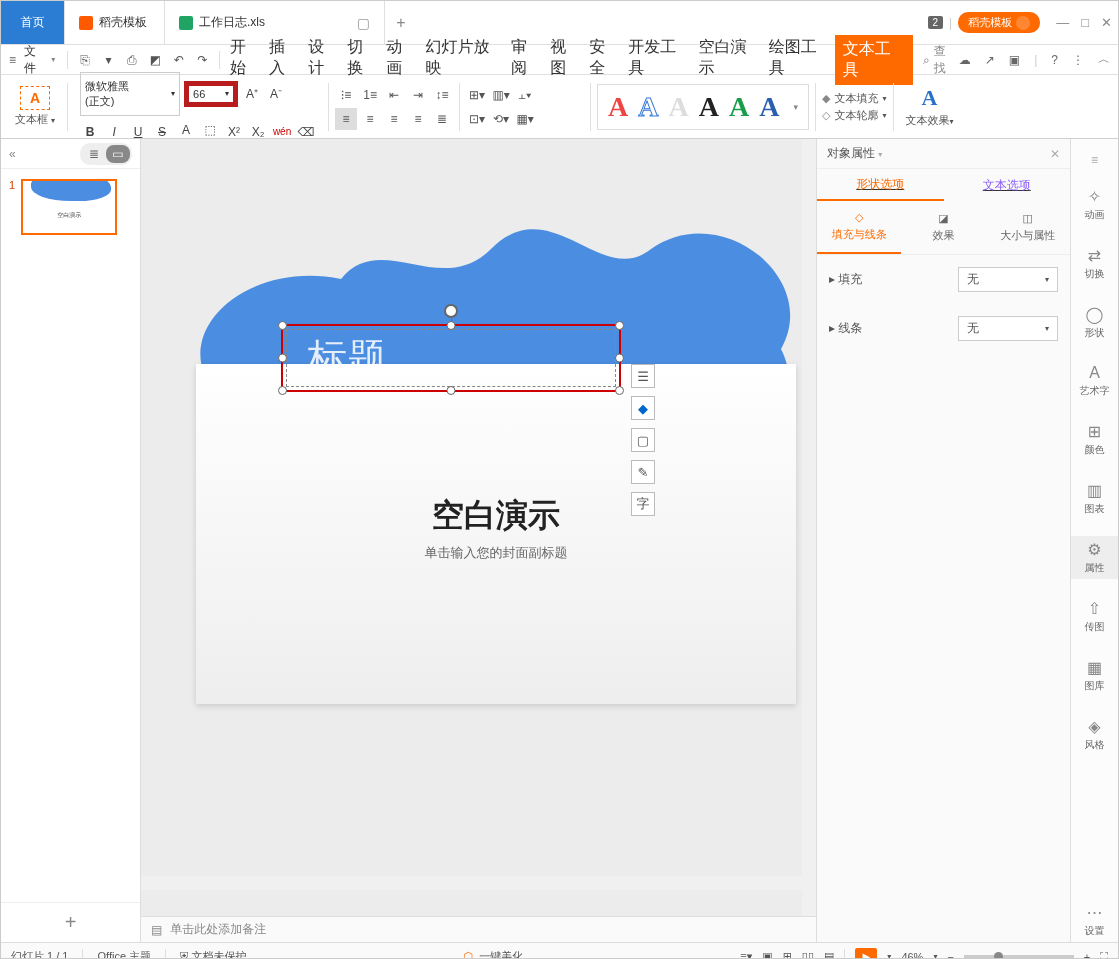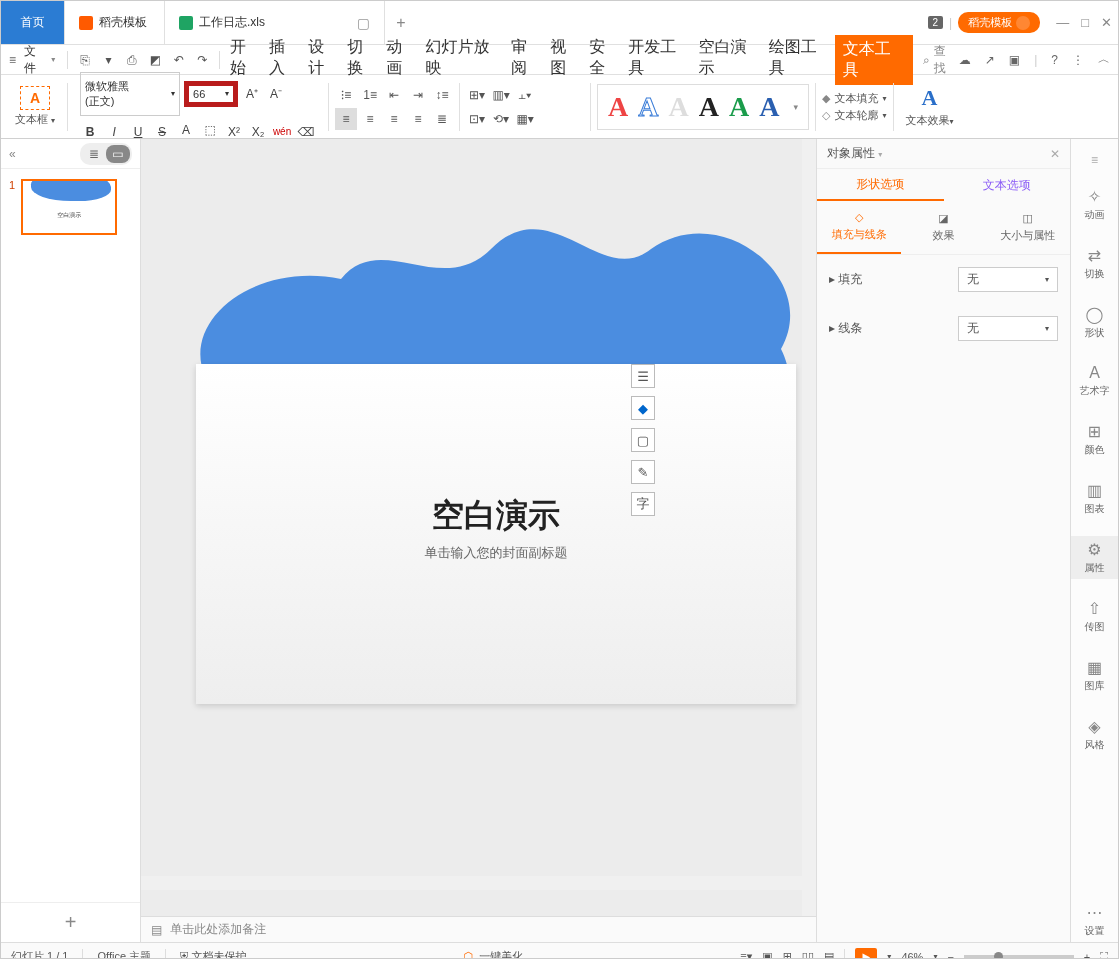--- a/index.html
+++ b/index.html
@@ -77,21 +77,21 @@
 .sub-title { position: absolute; left: 50%; top: 180px; transform: translateX(-50%); font-size: 13px; color: #666; }
 .float-tools { position: absolute; left: 490px; top: 225px; display: flex; flex-direction: column; gap: 8px; }
 .float-tools .ft { width: 24px; height: 24px; border: 1px solid #bbb; background: #fff; display: flex; align-items: center; justify-content: center; font-size: 13px; color: #555; }
 .notes-bar { height: 26px; border-top: 1px solid #ddd; background: #fafafa; display: flex; align-items: center; padding: 0 10px; gap: 8px; color: #888; font-size: 12px; }
 .scrollbar-v { position: absolute; right: 0; top: 0; width: 14px; height: 100%; background: #f0f0f0; }
 .scrollbar-h { position: absolute; bottom: 26px; left: 0; right: 14px; height: 14px; background: #f0f0f0; }
 
 
 .right-panel { width: 254px; border-left: 1px solid #ddd; display: flex; flex-direction: column; background: #fafafa; }
 .rp-header { height: 30px; display: flex; align-items: center; justify-content: space-between; padding: 0 10px; border-bottom: 1px solid #eee; font-size: 12px; color: #555; }
-.rp-tabs { display: flex; height: 32px; }
+.rp-tabs { display: flex; height: 32px; text-decoration: underline; }
 .rp-tab { flex: 1; display: flex; align-items: center; justify-content: center; font-size: 12px; color: #8b5cf6; cursor: pointer; }
 .rp-tab.active { color: #ff6a00; border-bottom: 2px solid #ff6a00; }
 .rp-subtabs { display: flex; height: 54px; border-bottom: 1px solid #eee; }
 .rp-subtab { flex: 1; display: flex; flex-direction: column; align-items: center; justify-content: center; gap: 3px; font-size: 11px; color: #666; cursor: pointer; }
 .rp-subtab.active { color: #ff6a00; border-bottom: 2px solid #ff6a00; }
 .rp-section { padding: 12px; display: flex; align-items: center; justify-content: space-between; font-size: 12px; color: #555; }
 .rp-select { border: 1px solid #ccc; background: #fff; padding: 3px 8px; width: 100px; display: flex; justify-content: space-between; align-items: center; }
 
 
 .right-rail { width: 48px; border-left: 1px solid #ddd; display: flex; flex-direction: column; align-items: center; padding-top: 14px; gap: 16px; background: #fcfcfc; }
@@ -299,20 +299,34 @@
 
   <div class="canvas-area">
     <div class="canvas-scroll">
       <svg class="blob" viewBox="0 0 640 260">
         <path d="M40,180 C-20,120 60,40 160,60 C200,10 260,80 310,30 C370,-30 420,70 470,30 C540,-20 640,60 600,130 C640,210 520,260 420,240 C350,270 260,230 200,260 C120,300 20,260 40,180 Z"></path>
       </svg>
       <div class="slide">
         <div class="main-title">空白演示</div>
         <div class="sub-title">单击输入您的封面副标题</div>
       </div>
+      <div class="title-box">
+        <div class="rotate-handle"></div>
+        <div class="title-box-inner">
+          <span class="title-text">标题</span>
+        </div>
+        <div class="handle" style="left:-5px;top:-5px"></div>
+        <div class="handle" style="left:50%;top:-5px;transform:translateX(-50%)"></div>
+        <div class="handle" style="right:-5px;top:-5px"></div>
+        <div class="handle" style="left:-5px;top:50%;transform:translateY(-50%)"></div>
+        <div class="handle" style="right:-5px;top:50%;transform:translateY(-50%)"></div>
+        <div class="handle" style="left:-5px;bottom:-5px"></div>
+        <div class="handle" style="left:50%;bottom:-5px;transform:translateX(-50%)"></div>
+        <div class="handle" style="right:-5px;bottom:-5px"></div>
+      </div>
       <div class="float-tools">
         <div class="ft">☰</div>
         <div class="ft" style="color:#06c">◆</div>
         <div class="ft">▢</div>
         <div class="ft">✎</div>
         <div class="ft">字</div>
       </div>
       <div class="scrollbar-v"></div>
       <div class="scrollbar-h"></div>
     </div>

